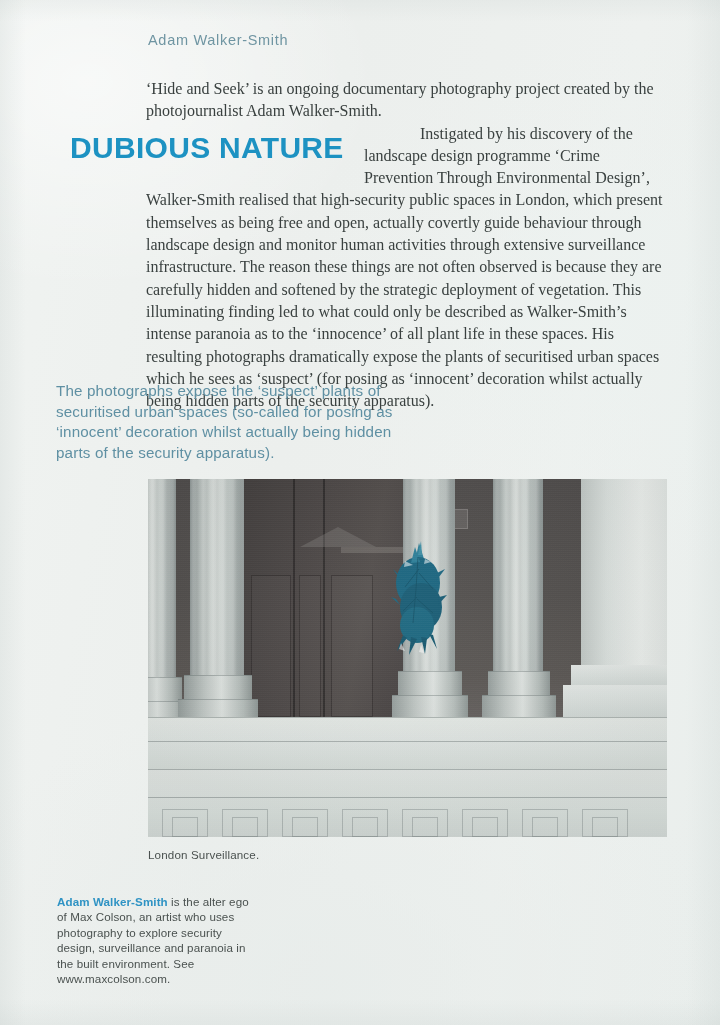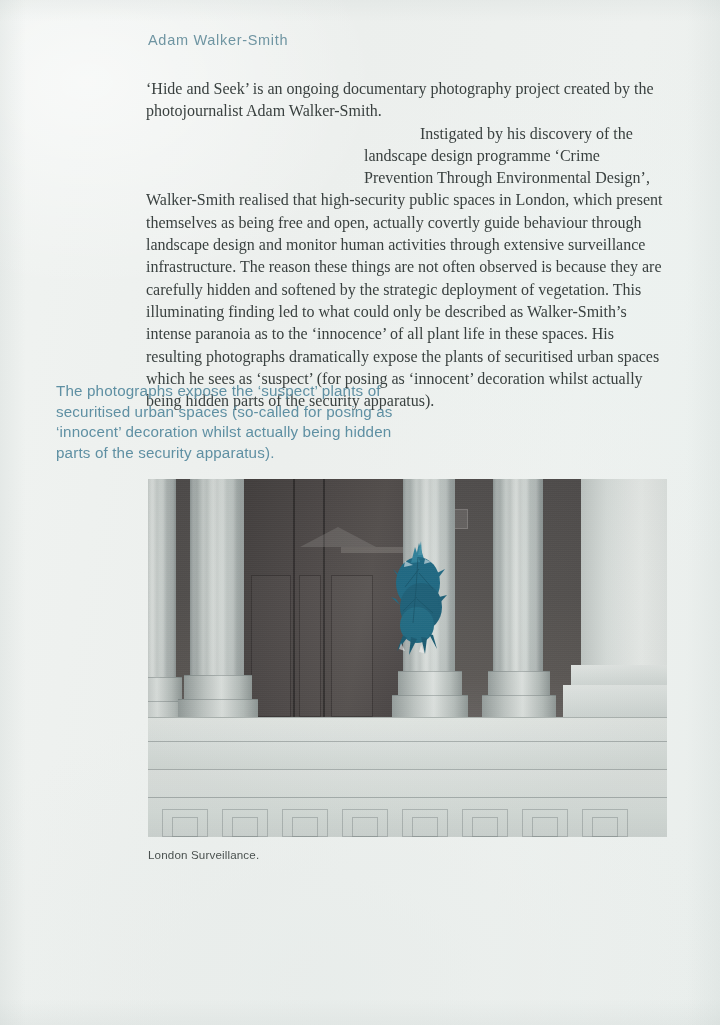--- a/index.html
+++ b/index.html
@@ -281,20 +281,21 @@
   <div class="byline">Adam Walker-Smith</div>
 
   <div class="body-col">
     <p class="lead-lines">‘Hide and Seek’ is an ongoing documentary photography project created by the photojournalist Adam Walker-Smith.</p>
     <div class="wrap-block">
       <div class="headline-spacer"></div>
       <p class="indent-first">Instigated by his discovery of the landscape design programme ‘Crime Prevention Through Environmental Design’, Walker-Smith realised that high-security public spaces in London, which present themselves as being free and open, actually covertly guide behaviour through landscape design and monitor human activities through extensive surveillance infrastructure. The reason these things are not often observed is because they are carefully hidden and softened by the strategic deployment of vegetation. This illuminating finding led to what could only be described as Walker-Smith’s intense paranoia as to the ‘innocence’ of all plant life in these spaces. His resulting photographs dramatically expose the plants of securitised urban spaces which he sees as ‘suspect’ (for posing as ‘innocent’ decoration whilst actually being hidden parts of the security apparatus).</p>
     </div>
   </div>
 
+  <div class="headline">DUBIOUS NATURE</div>
 
   <div class="pullquote">
     <p>The photographs expose the ‘suspect’ plants of securitised urban spaces (so-called for posing as ‘innocent’ decoration whilst actually being hidden parts of the security apparatus).</p>
   </div>
 
   <figure class="photo" style="margin:0;">
     <div class="photo-inner">
 
       <div class="recess"></div>
 
@@ -387,14 +388,17 @@
           </g>
         </svg>
       </div>
 
       <div class="photo-noise"></div>
     </div>
   </figure>
 
   <div class="caption">London Surveillance.</div>
 
+  <div class="bio">
+    <span class="name">Adam Walker-Smith</span><span> is the alter ego of Max Colson, an artist who uses photography to explore security design, surveillance and paranoia in the built environment. See www.maxcolson.com.</span>
+  </div>
 
 </div>
 
 </body></html>

